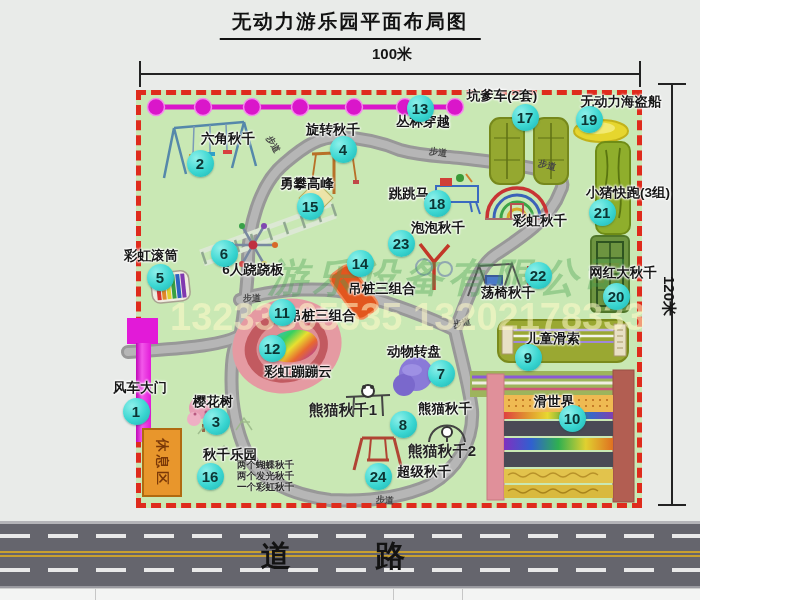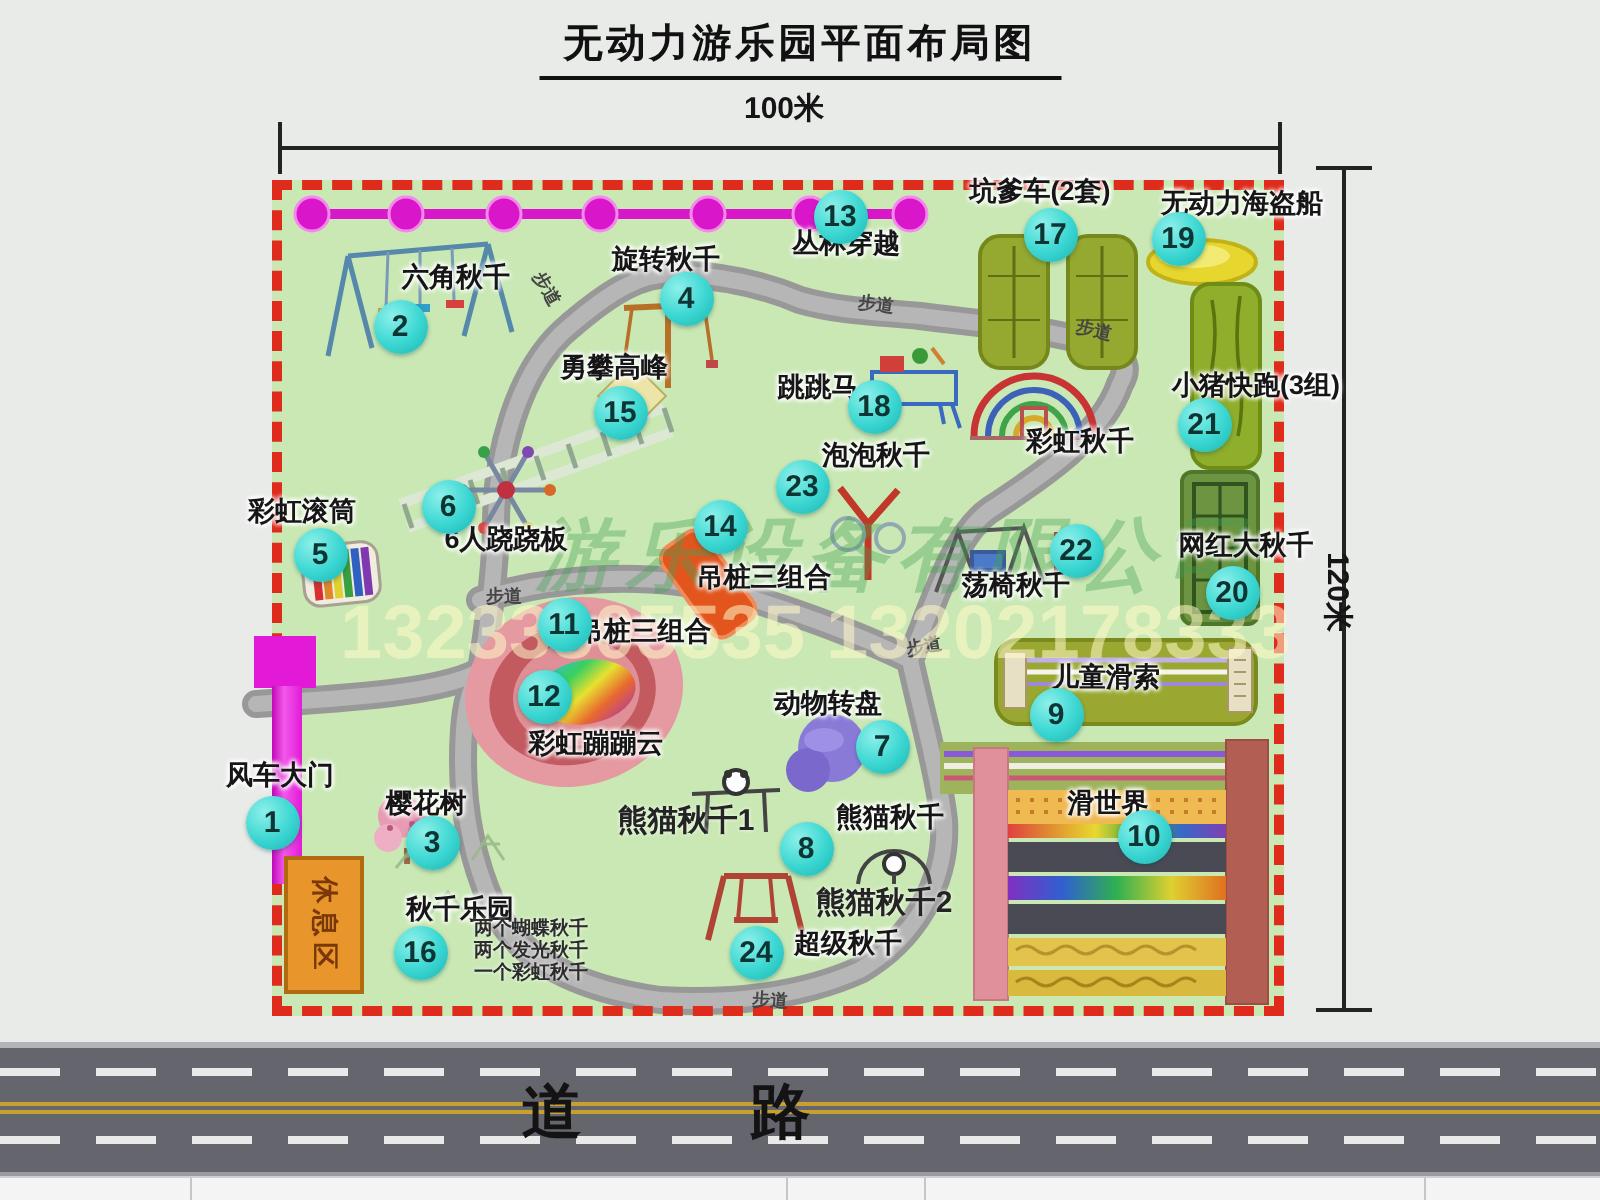--- a/index.html
+++ b/index.html
@@ -1,16 +1,16 @@
 <!DOCTYPE html>
 <html><head>
 <meta charset="utf-8">
 <style>
   html,body{margin:0;padding:0;}
-  .stage{position:relative;width:800px;height:600px;background:#e9ebe9;overflow:hidden;
+  .stage{position:relative;width:700px;height:600px;background:#e9ebe9;overflow:hidden;
          font-family:"Liberation Sans","DejaVu Sans",sans-serif;}
   .title{position:absolute;top:8px;left:50%;transform:translateX(-50%);
          font-size:19.5px;font-weight:bold;color:#111;letter-spacing:2px;
          border-bottom:2.5px solid #111;padding:0 12px 3px;white-space:nowrap;z-index:9;}
   
   .dimh-line{position:absolute;left:140px;top:73px;width:500px;height:2px;background:#232323;}
   .tickv{position:absolute;width:2px;height:26px;background:#232323;}
   .tickh{position:absolute;width:28px;height:2px;background:#232323;}
   .dimh-label{position:absolute;left:392px;top:45px;transform:translateX(-50%);
               font-size:15px;font-weight:bold;color:#151515;z-index:9;}
@@ -357,21 +357,21 @@
     <span class="lbl" style="left:418px;top:305px">滑世界</span>
     <span class="lbl" style="left:186px;top:219px">吊桩三组合</span>
     <span class="lbl" style="left:162px;top:275px">彩虹蹦蹦云</span>
     <span class="lbl" style="left:287px;top:25px">丛林穿越</span>
     <span class="lbl" style="left:246px;top:192px">吊桩三组合</span>
     <span class="lbl" style="left:171px;top:87px">勇攀高峰</span>
     <span class="lbl" style="left:94px;top:358px">秋千乐园</span>
     <span class="sub16" style="left:84px;top:370px">两个蝴蝶秋千</span>
     <span class="sub16" style="left:84px;top:381px">两个发光秋千</span>
     <span class="sub16" style="left:84px;top:392px">一个彩虹秋千</span>
-    <span class="lbl" style="left:384px;top:-1px">坑爹车(2套)</span>
+    <span class="lbl" style="left:366px;top:-1px">坑爹车(2套)</span>
     <span class="lbl" style="left:273px;top:97px">跳跳马</span>
     <span class="lbl" style="left:485px;top:5px">无动力海盗船</span>
     <span class="lbl" style="left:487px;top:176px">网红大秋千</span>
     <span class="lbl" style="left:492px;top:96px">小猪快跑(3组)</span>
     <span class="lbl" style="left:372px;top:196px">荡椅秋千</span>
     <span class="lbl" style="left:302px;top:131px">泡泡秋千</span>
     <span class="lbl" style="left:288px;top:375px">超级秋千</span>
     <span class="lbl" style="left:404px;top:124px">彩虹秋千</span>
 
     <div class="bdg" style="left:0px;top:321px">1</div>

